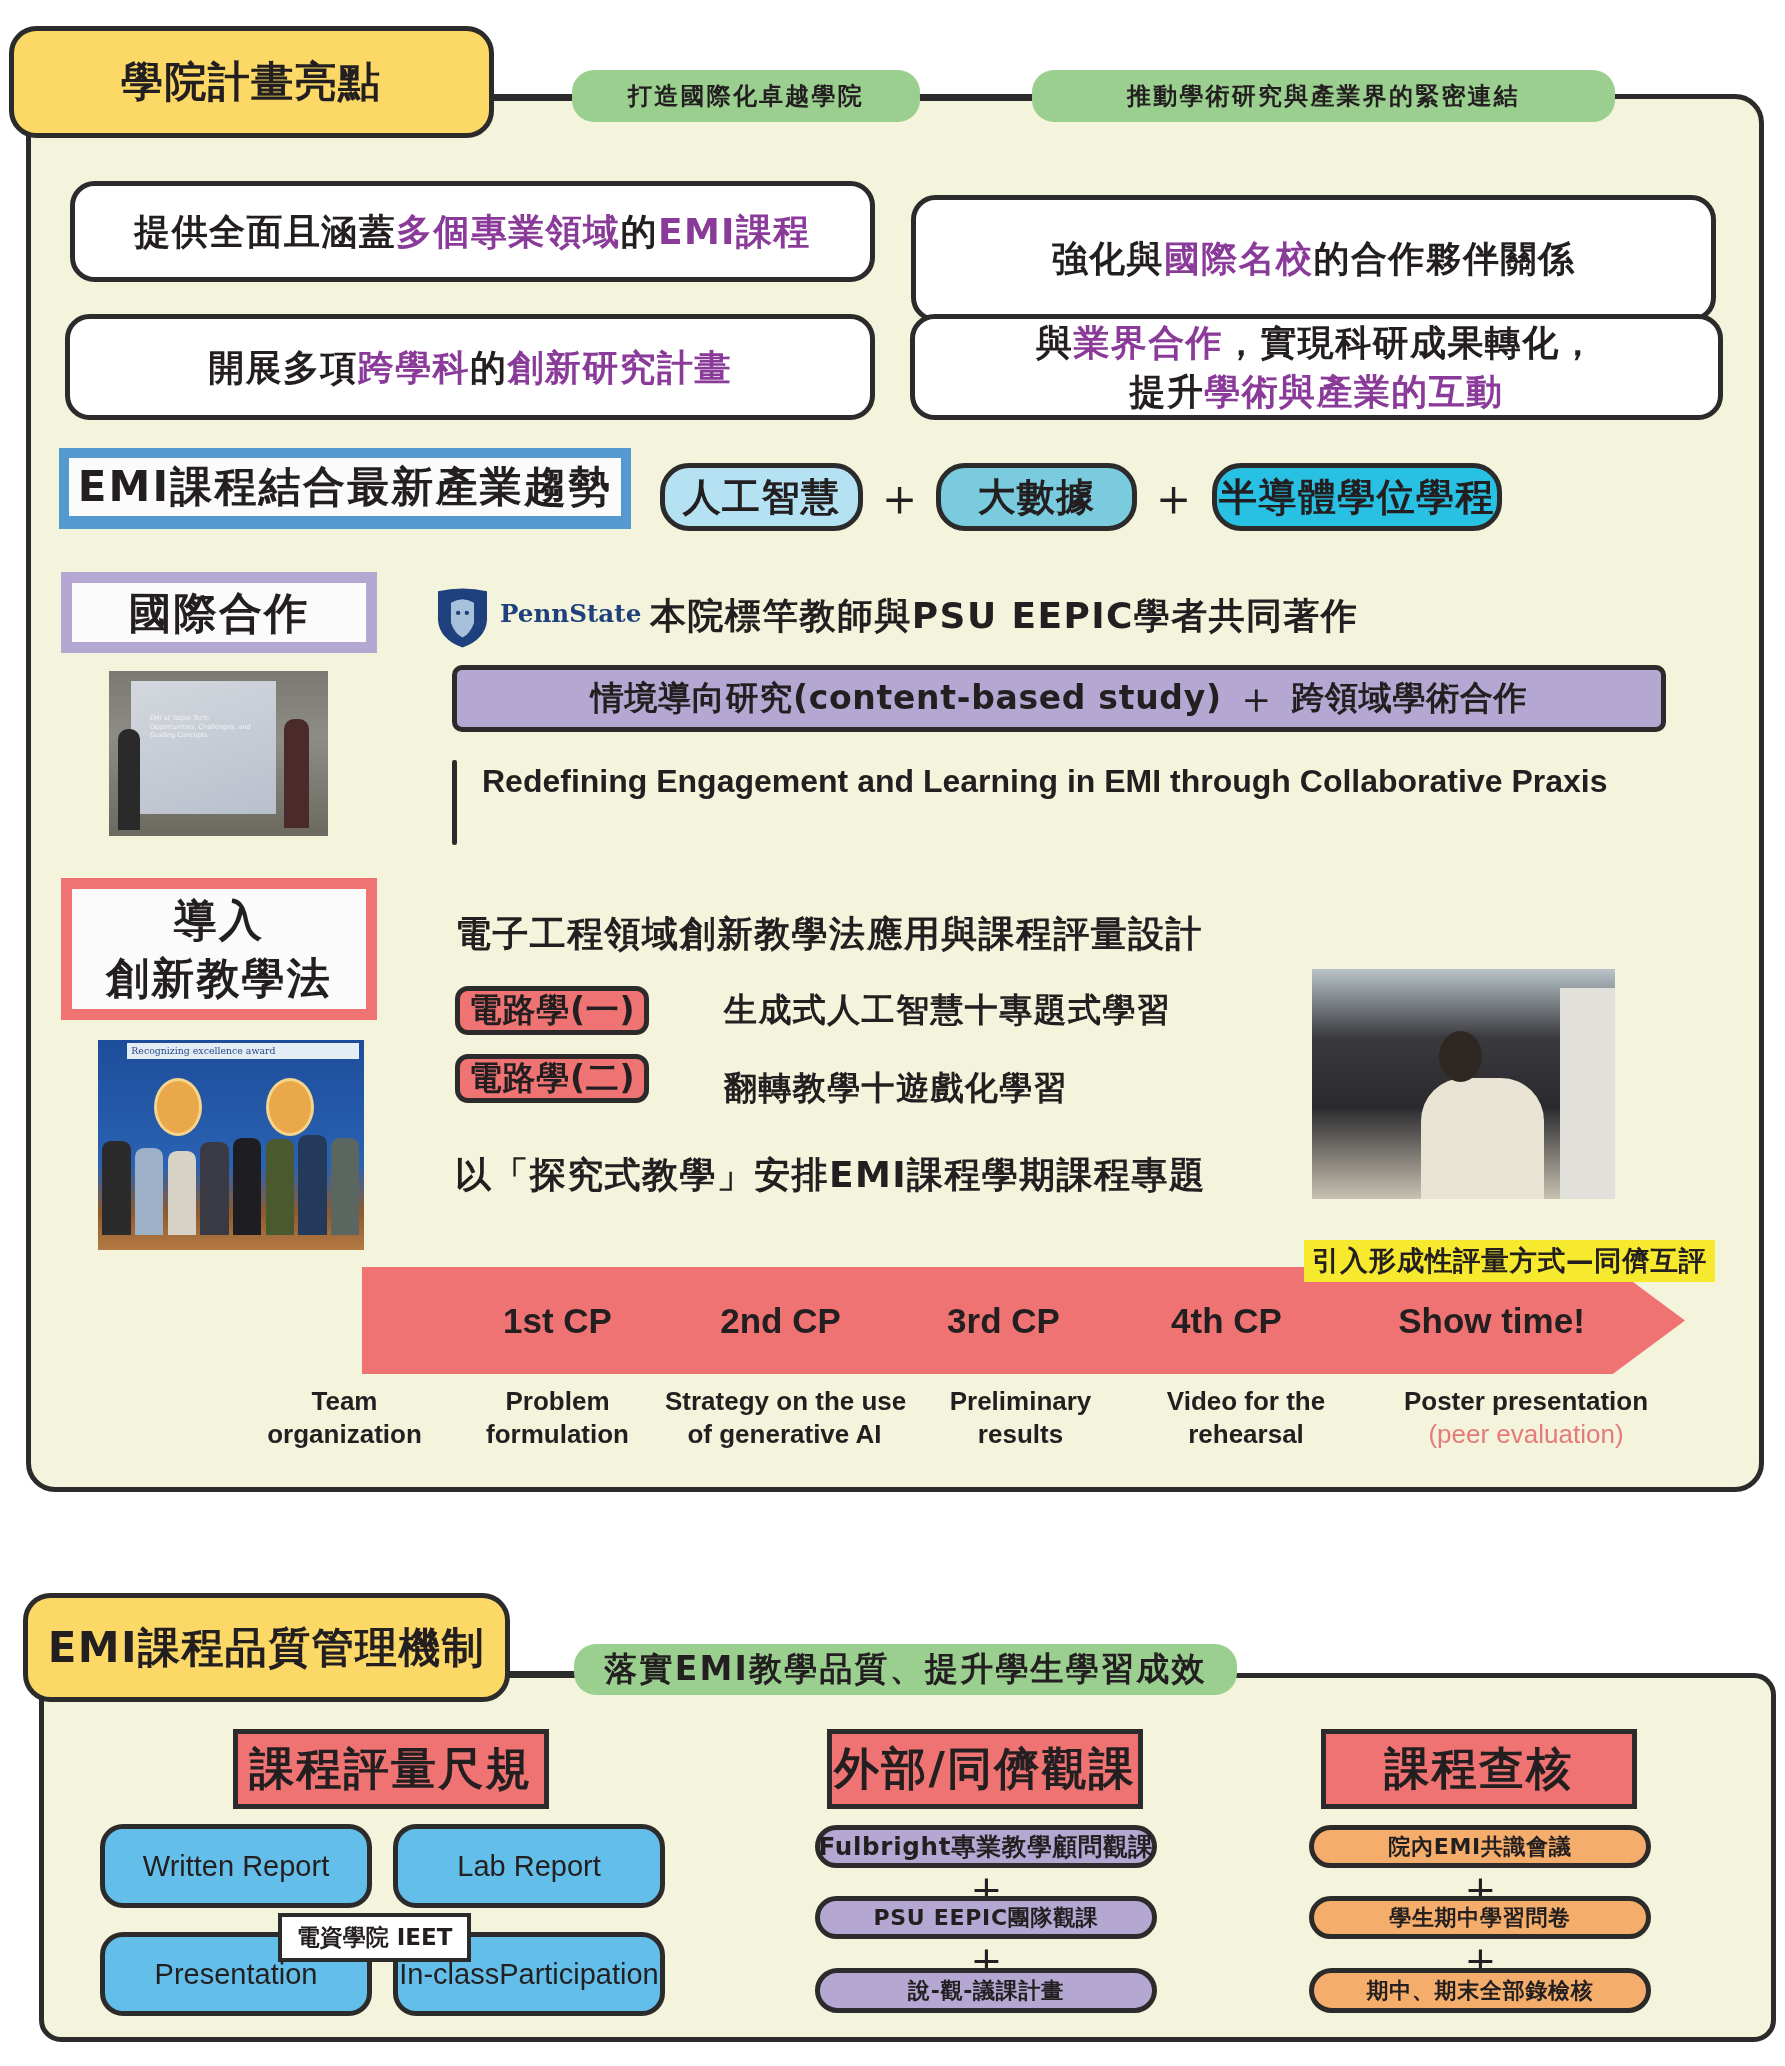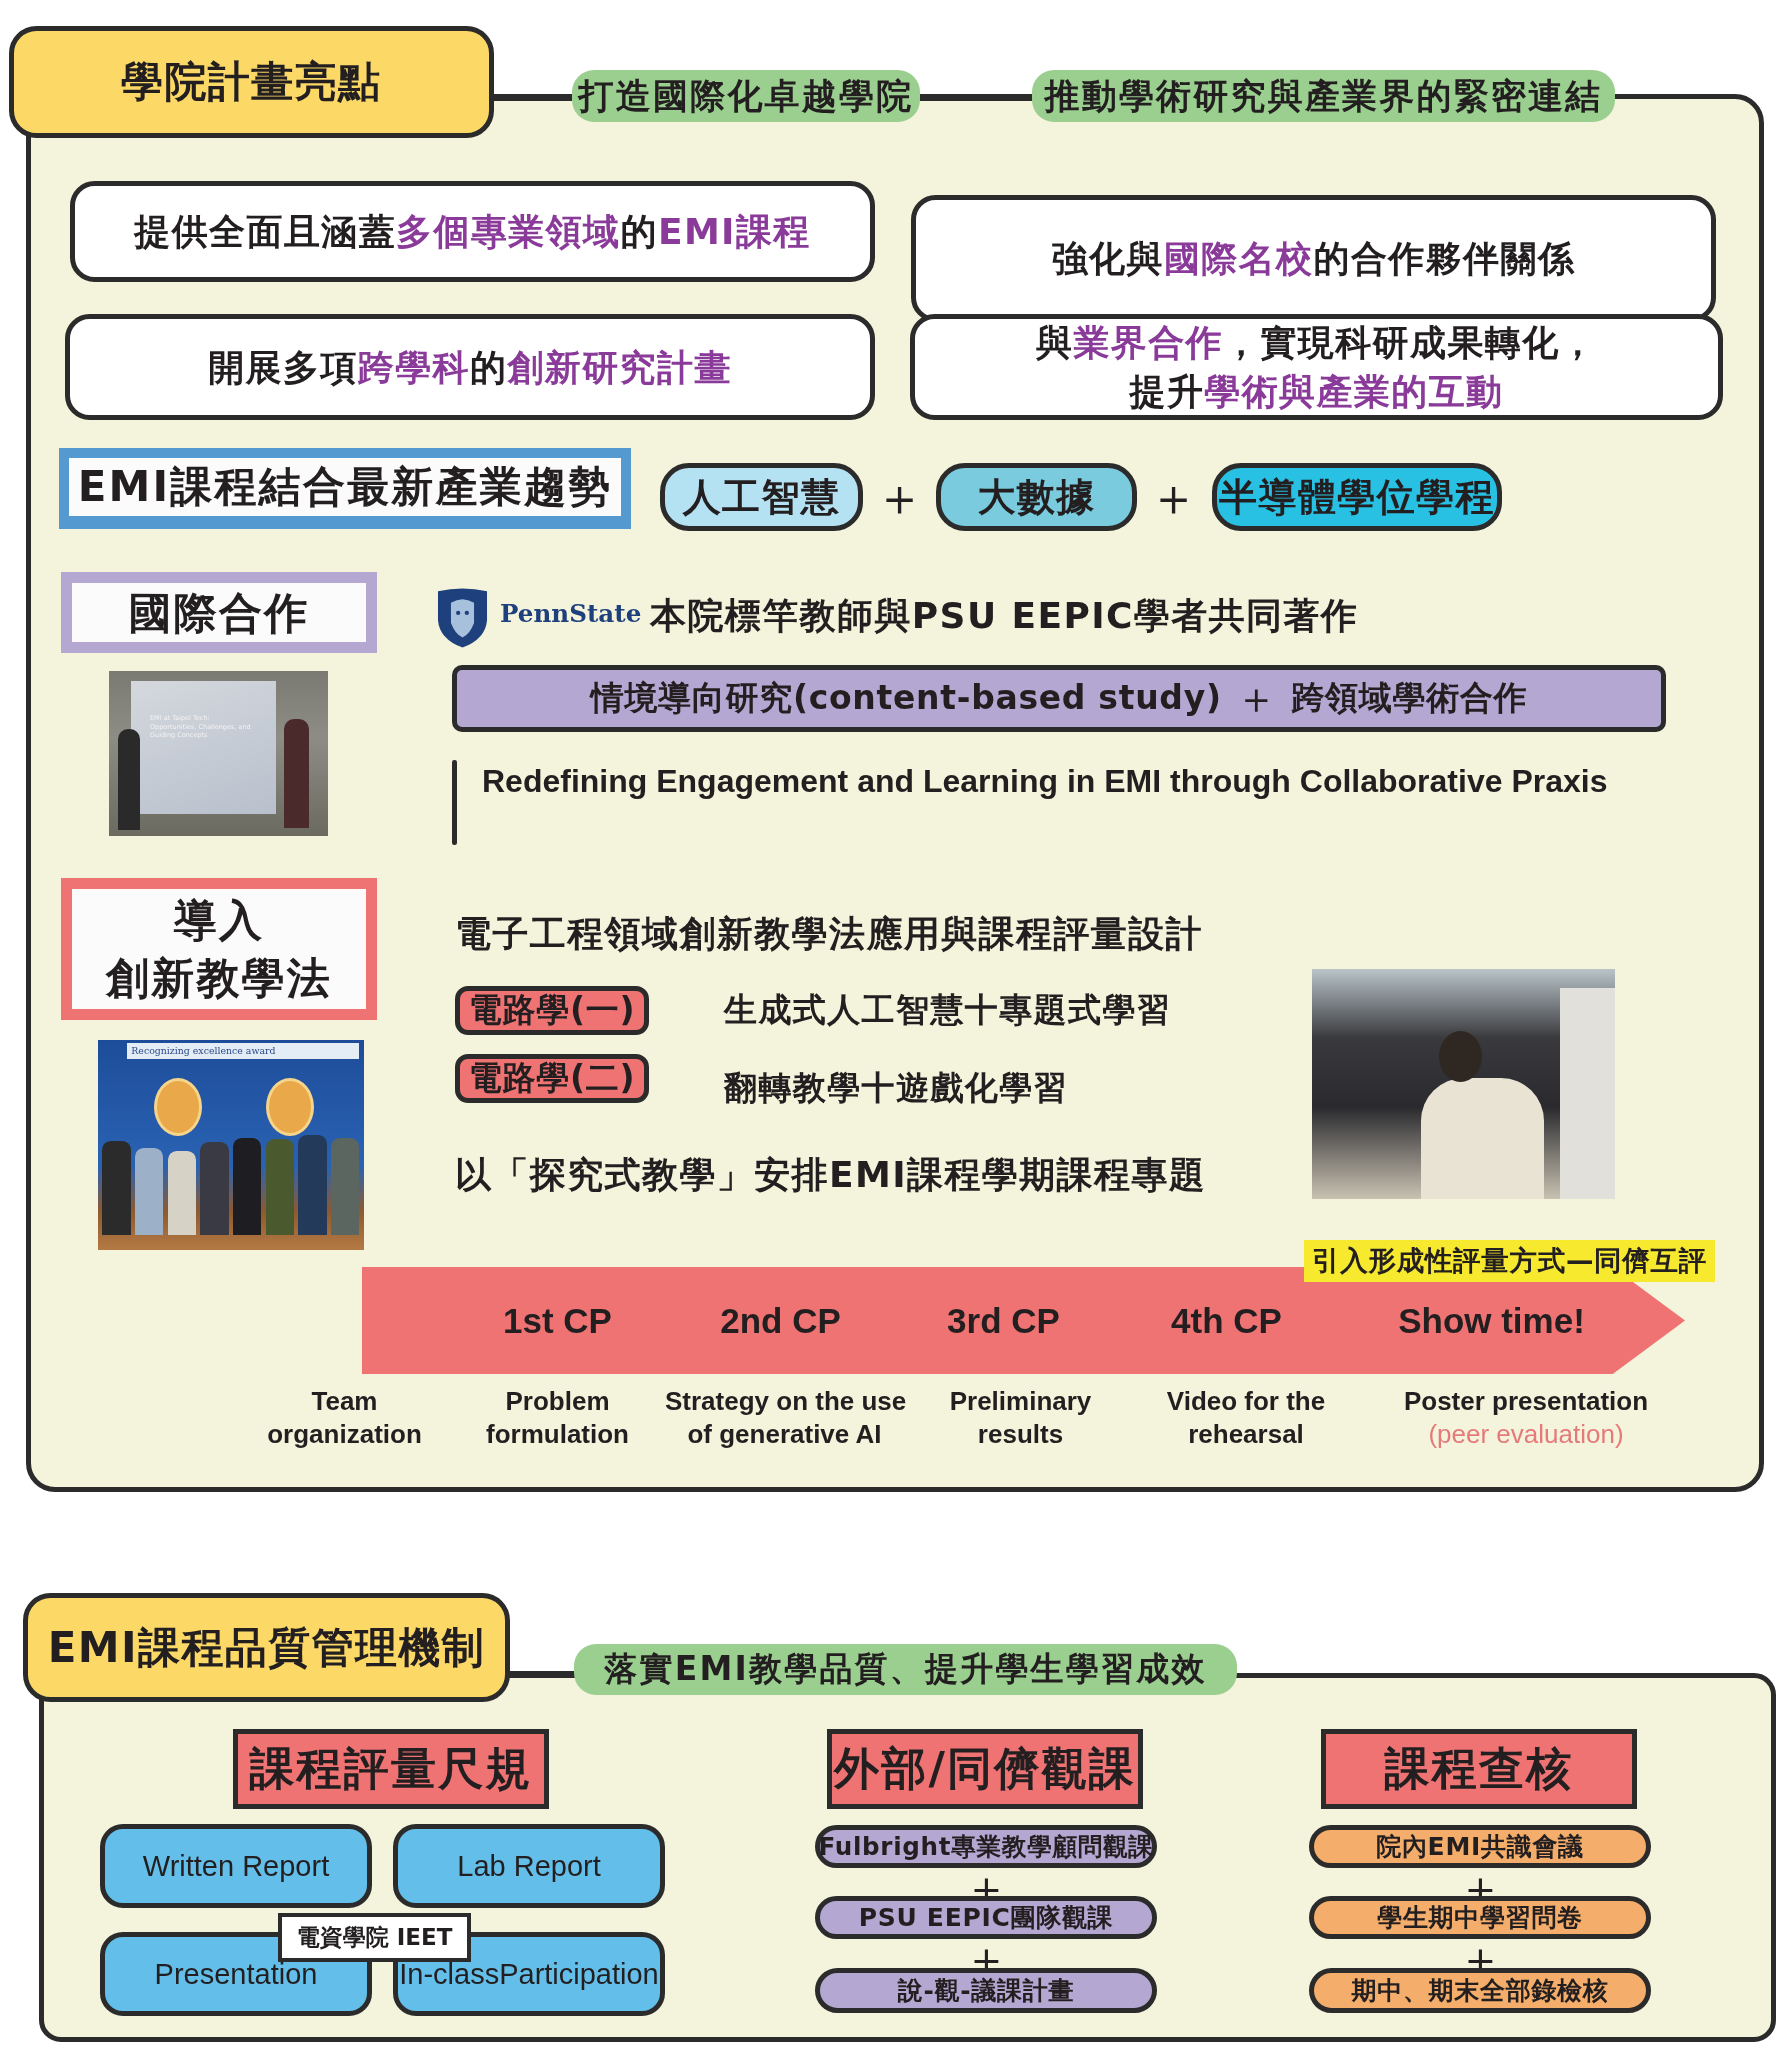--- a/index.html
+++ b/index.html
@@ -3,38 +3,38 @@
 <meta charset="utf-8">
 <style>
   * { box-sizing: border-box; margin: 0; padding: 0; }
   html, body { width: 1785px; height: 2066px; background: #ffffff; overflow: hidden; }
   body { position: relative; font-family: "DejaVu Sans", "Liberation Sans", sans-serif; color: #231f20; font-weight: bold; }
   .abs { position: absolute; }
   .panel { position: absolute; background: #f4f3dc; border: 5px solid #2b2b2b; border-radius: 29px; }
   .title-tag { position: absolute; background: #fcd966; border: 5px solid #2b2b2b; border-radius: 27.5px;
     display: flex; align-items: center; justify-content: center; font-size: 42px; letter-spacing: 1.4px; }
   .green-tag { position: absolute; background: #9bcf8f; border-radius: 22px; display: flex; align-items: center;
-    justify-content: center; font-size: 35px; letter-spacing: 2.2px; }
+    justify-content: center; font-size: 24px; letter-spacing: 2.2px; }
   .hline { position: absolute; height: 5px; background: #2b2b2b; }
   .goal { position: absolute; background: #ffffff; border: 5px solid #2b2b2b; border-radius: 24.6px;
     display: flex; flex-direction: column; align-items: center; justify-content: center; font-size: 36px; line-height: 49px; letter-spacing: 1.4px; text-align: center; }
   .purple { color: #8a3a99; }
   .section-label { position: absolute; display: flex; align-items: center; justify-content: center; text-align: center;
     background: #fbfbfb; font-size: 43px; letter-spacing: 2.2px; line-height: 58px; }
   .pill { position: absolute; border: 5px solid #2b2b2b; border-radius: 29px; display: flex; align-items: center; justify-content: center; font-size: 38px; letter-spacing: 1.4px; }
   .plus { position: absolute; font-size: 51px; font-weight: normal; line-height: 51px; }
   .photo { position: absolute; overflow: hidden; padding-left: 32px; }
   .body-text { position: absolute; font-size: 36px; letter-spacing: 1.4px; white-space: nowrap; }
   .course-tag { position: absolute; background: #ef7373; border: 5px solid #2b2b2b; border-radius: 13px;
     display: flex; align-items: center; justify-content: center; font-size: 33px; letter-spacing: 0.7px; }
   .cp-label { position: absolute; font-family: "Liberation Sans", sans-serif; font-size: 35px; text-align: center; white-space: nowrap; }
   .cp-desc { position: absolute; font-family: "Liberation Sans", sans-serif; font-size: 26px; line-height: 33px; text-align: center; white-space: nowrap; font-weight: bold; }
   .red-head { position: absolute; background: #ef7373; border: 5px solid #2b2b2b; display: flex; align-items: center; justify-content: center; font-size: 45px; letter-spacing: 2.2px; }
   .blue-box { position: absolute; background: #63bfea; border: 5px solid #2b2b2b; border-radius: 23px; display: flex; align-items: center; justify-content: center; text-align: center; font-family: "Liberation Sans", sans-serif; font-size: 29px; line-height: 39px; font-weight: normal; }
-  .obs-pill { position: absolute; border: 5px solid #2b2b2b; border-radius: 24.6px; display: flex; align-items: center; justify-content: center; font-size: 25px; letter-spacing: 0.7px; white-space: nowrap; }
+  .obs-pill { position: absolute; border: 5px solid #2b2b2b; border-radius: 24.6px; display: flex; align-items: center; justify-content: center; font-size: 22px; letter-spacing: 0.7px; white-space: nowrap; }
   .small-plus { position: absolute; font-size: 38px; font-weight: normal; line-height: 38px; width: 43px; text-align: center; }
 </style>
 </head>
 <body>
 
 <div class="panel" style="left:26px; top:94px; width:1738px; height:1398px;"></div>
 
 <div class="hline" style="left:489px; top:97px; width:1275px; background:transparent;"></div>
 <div class="hline" style="left:492px; top:96px; width:80px;"></div>
 <div class="hline" style="left:920px; top:96px; width:116px;"></div>

